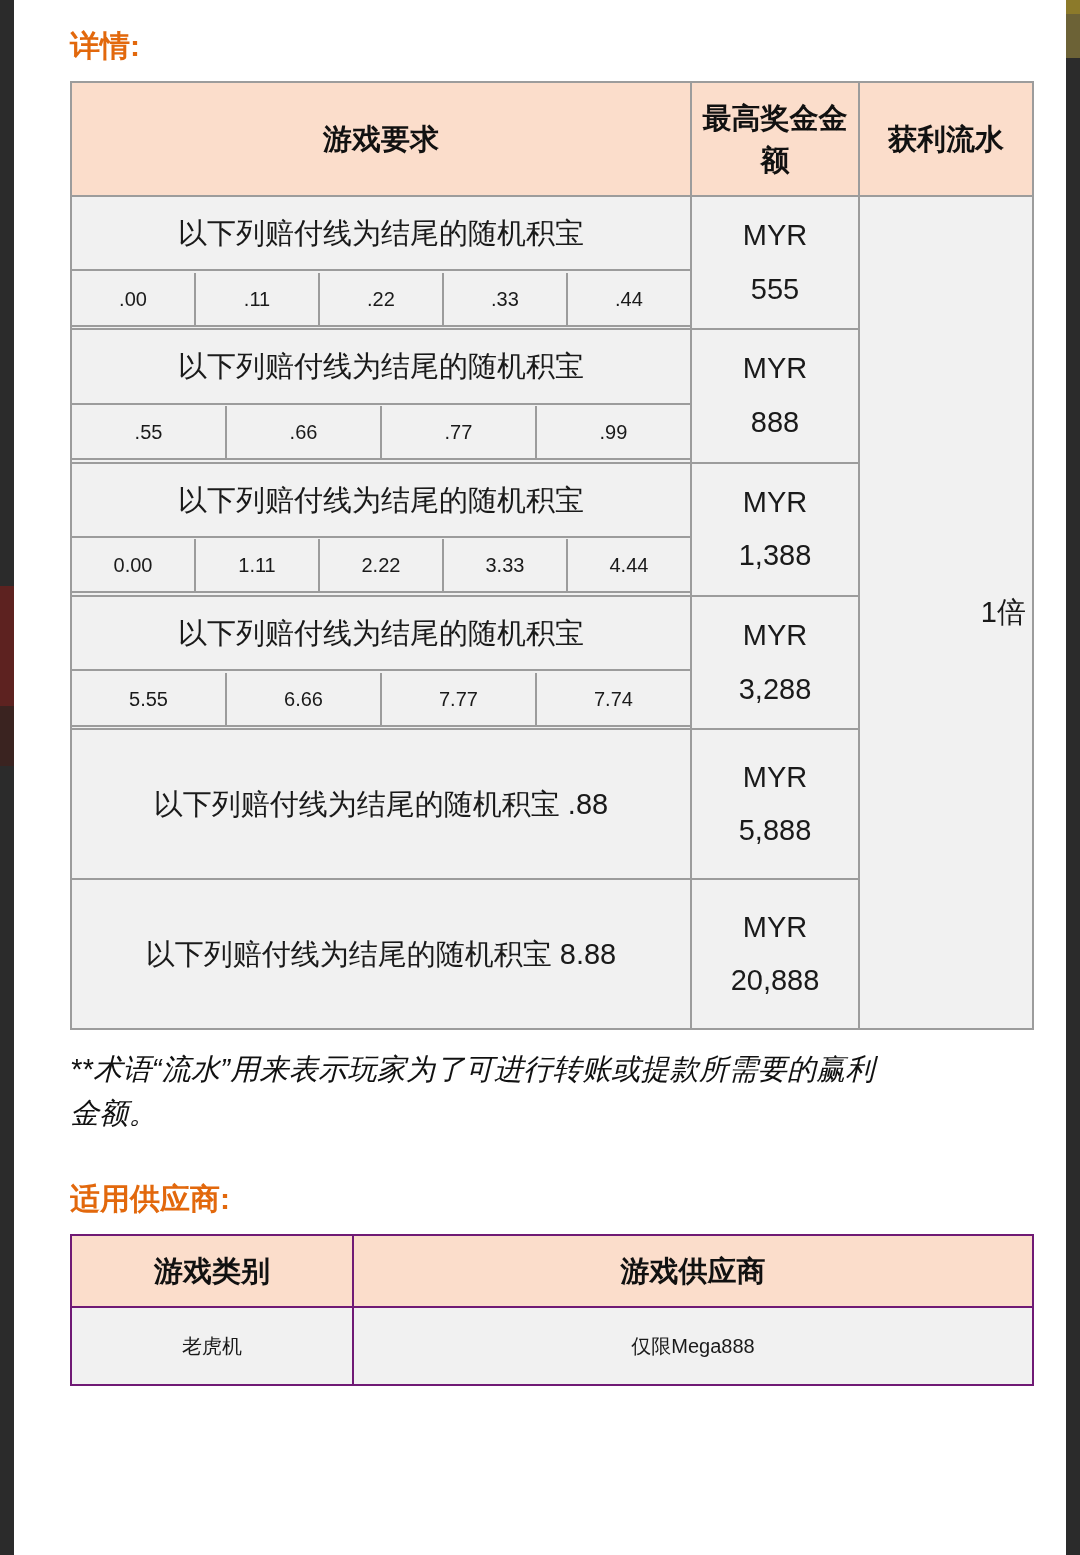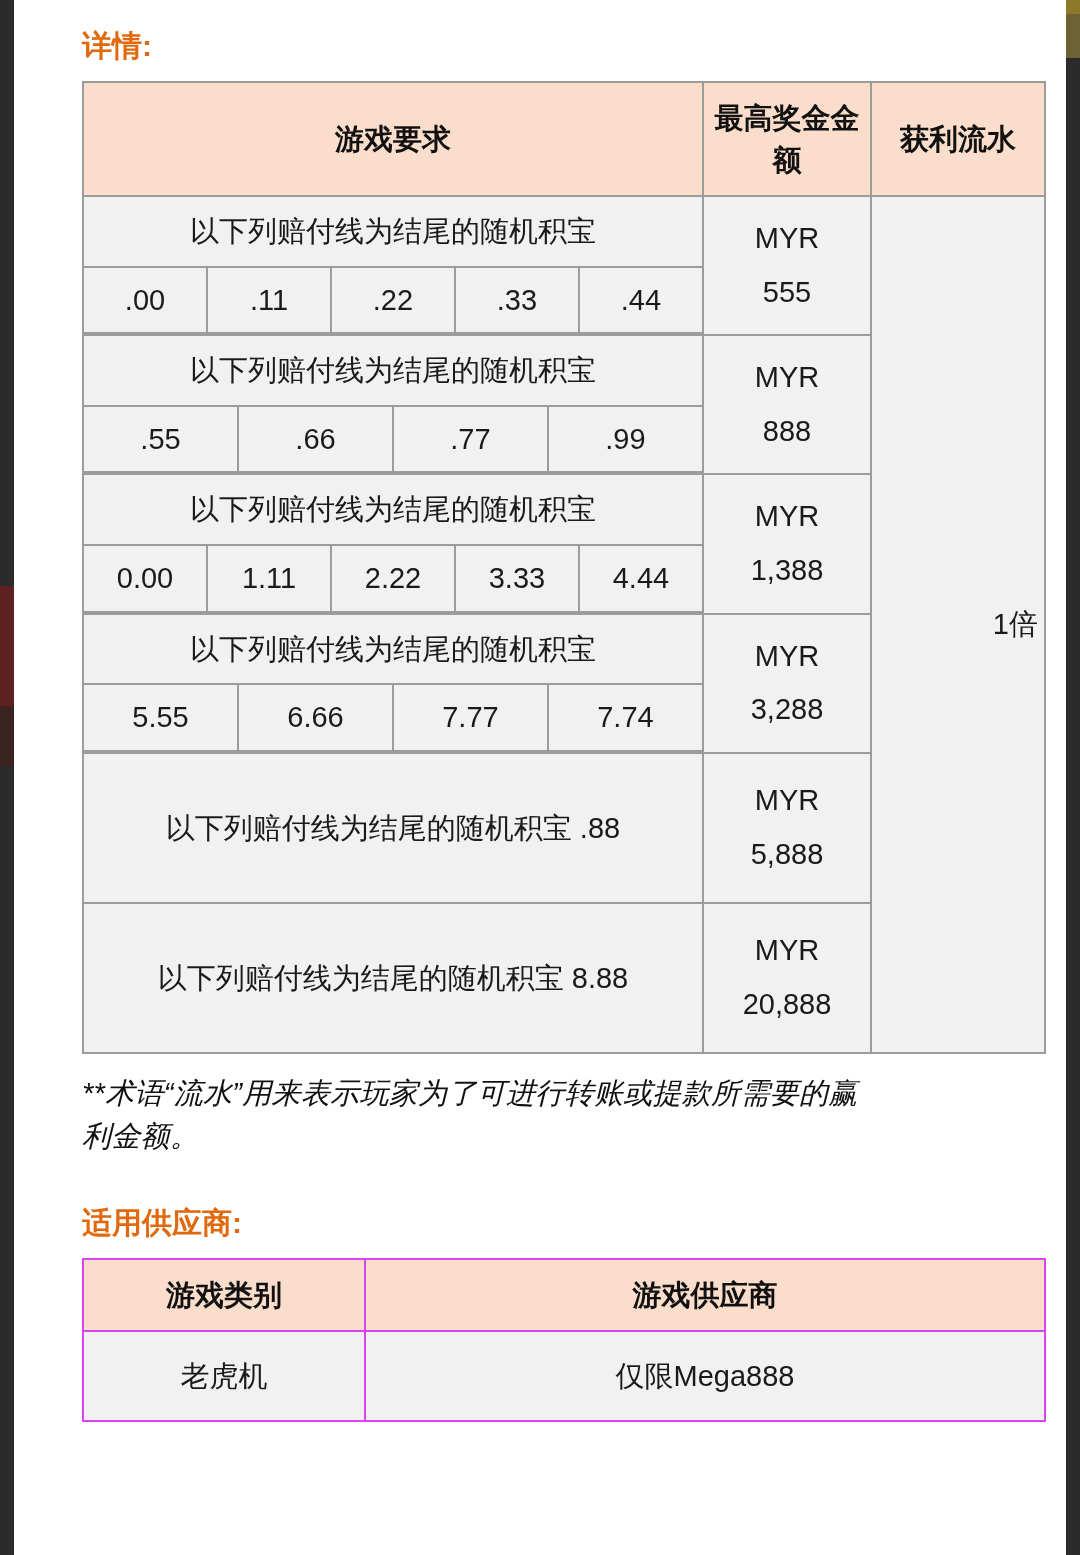--- a/index.html
+++ b/index.html
@@ -35,21 +35,21 @@
   .edge-left .s2 { top: 706px; height: 60px; background: #3a2320; }
 
   .page {
     position: absolute;
     left: 14px;
     top: 0;
     width: 928px;
     height: 1555px;
     background: #ffffff;
     box-sizing: border-box;
-    padding: 0 46px;
+    padding: 0 34px;
   }
 
   .section-title {
     color: #e2680c;
     font-size: 30px;
     font-weight: bold;
     margin: 26px 0 14px 22px;
   }
   .section-title.second { margin-top: 44px; }
 
@@ -67,21 +67,21 @@
     color: #111;
     font-weight: bold;
     font-size: 29px;
     text-align: center;
     padding: 14px 6px;
     line-height: 1.45;
   }
   td {
     background: #f1f1f1;
     color: #1a1a1a;
-    font-size: 29px;
+    font-size: 20px;
     text-align: center;
     padding: 12px 6px;
     line-height: 1.4;
   }
   td.req-text {
     font-size: 29px;
     padding: 14px 8px;
   }
   td.prize {
     font-size: 29px;
@@ -97,21 +97,21 @@
     font-style: italic;
     line-height: 1.5;
     color: #111;
     letter-spacing: 0.3px;
   }
 
   table.providers {
     width: 962px;
   }
   table.providers th, table.providers td {
-    border: 2px solid #d946ef;
+    border: 2px solid #701a75;
   }
   table.providers td {
     padding: 24px 6px;
   }
 </style>
 </head>
 <body>
 
 <div class="edge-left">
   <div class="strip s1"></div>

